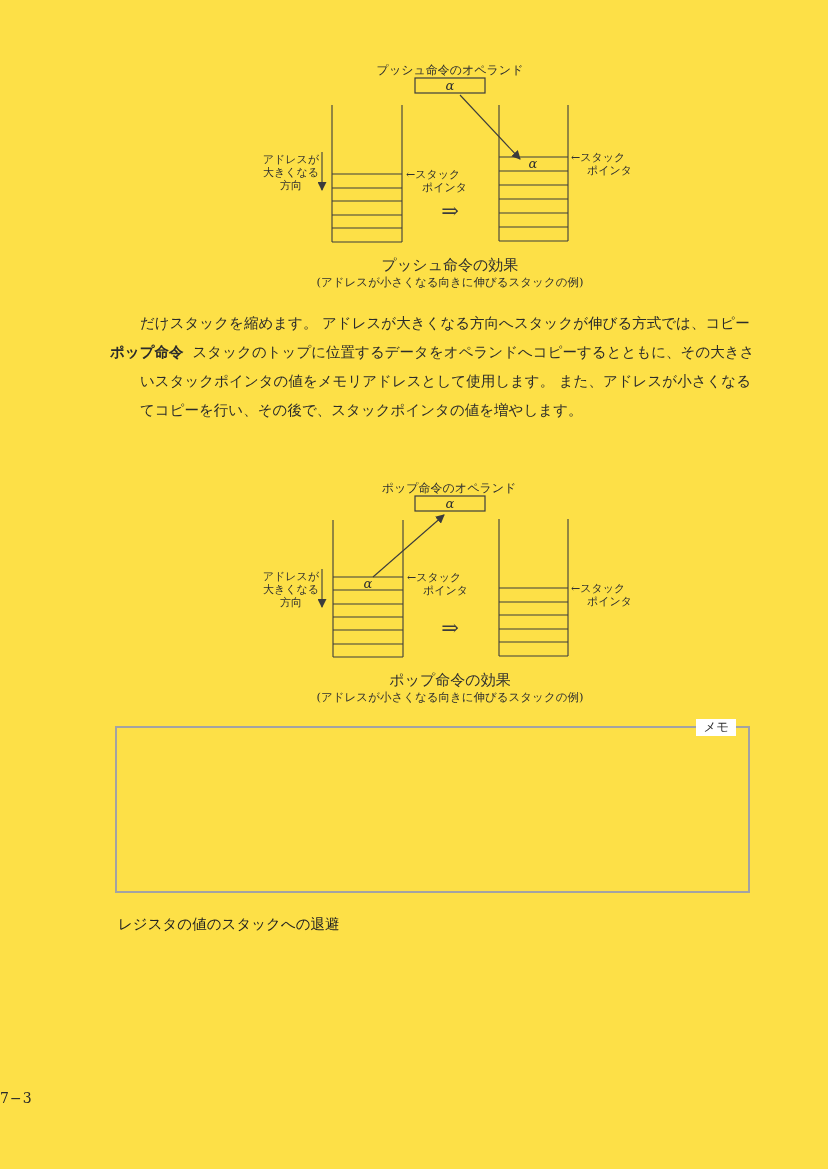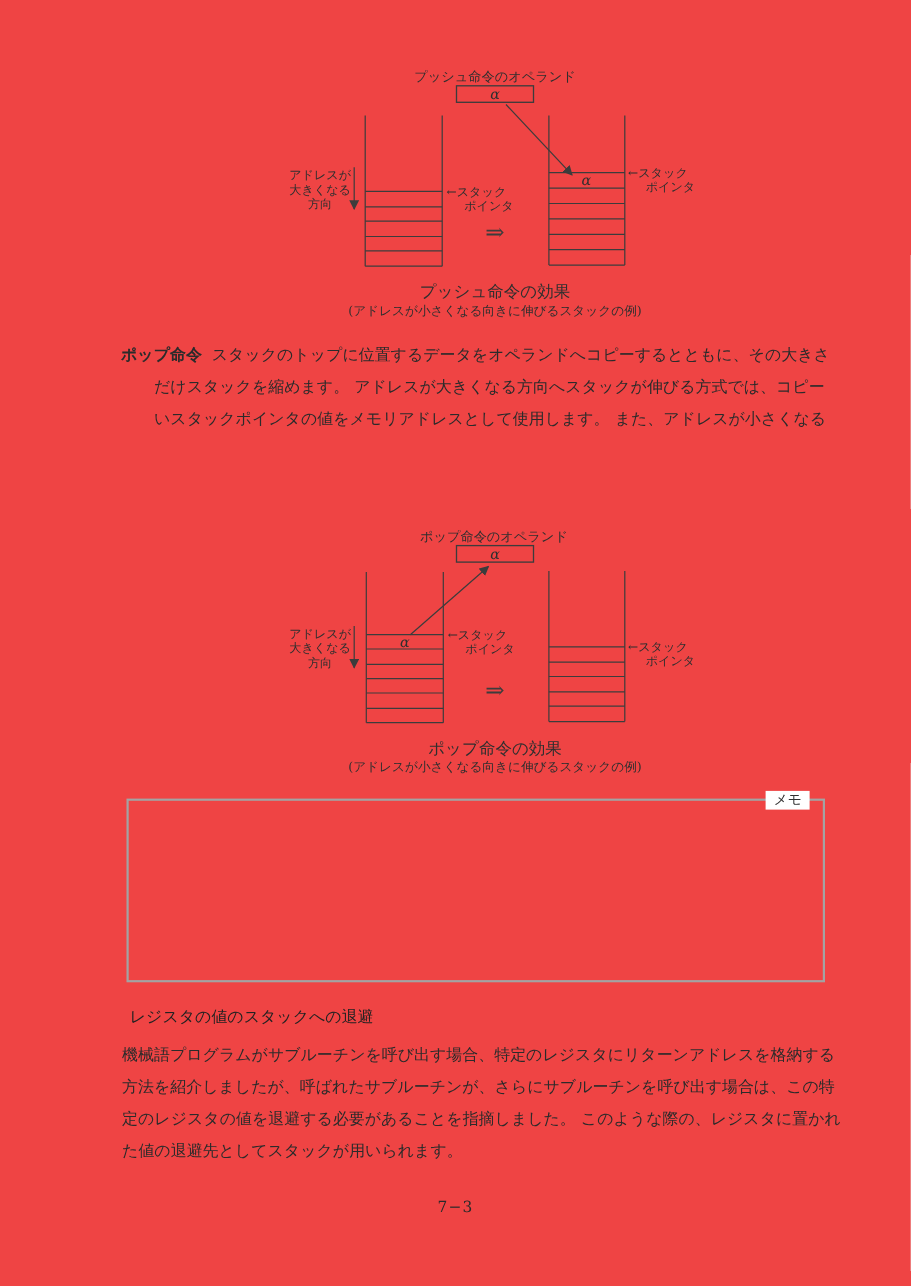--- a/index.html
+++ b/index.html
@@ -1,18 +1,18 @@
 <!DOCTYPE html>
 <html><head>
 <meta charset="utf-8">
 <style>
   html,body{margin:0;padding:0;background:#e8e8e8;}
   .page{
     position:relative;width:828px;height:1169px;margin:0 auto;
-    background:#ef4444;overflow:hidden;
+    background:#fde047;overflow:hidden;
     font-family:"DejaVu Serif","Liberation Serif",serif;
     color:#2a2a2a;
   }
   svg.diagram{position:absolute;overflow:visible;}
   svg .ln{stroke:#3c3c3c;stroke-width:1.1;fill:none;}
   svg .box{stroke:#3c3c3c;stroke-width:1.2;fill:none;}
   svg text{fill:#2f2f2f;font-family:"DejaVu Serif","Liberation Serif",serif;}
   svg .dlabel{font-size:12px;}
   svg .small{font-size:11px;}
   svg .mid{text-anchor:middle;}
@@ -28,21 +28,21 @@
   .memo-label{
     position:absolute;top:-9px;right:12px;background:#ffffff;
     padding:0 7px;font-size:12.5px;color:#2f2f2f;
   }
   .sec-heading{
     position:absolute;left:118px;top:915px;
     font-family:"DejaVu Sans","Liberation Sans",sans-serif;
     font-weight:normal;font-size:14.5px;color:#222;
   }
   .page-number{
-    position:absolute;left:0;right:0;top:1090px;text-align:center;
+    position:absolute;left:0;right:0;top:1090px;
     font-size:14px;color:#2a2a2a;letter-spacing:1px;
   }
 </style>
 </head>
 <body>
 
 <div class="page">
 
   <svg class="diagram" style="left:255px;top:58px;" width="390" height="236" viewBox="0 0 390 236">
     <defs>
@@ -92,25 +92,26 @@
     </g>
     <text x="278" y="110" class="alpha mid">α</text>
     <text x="316" y="103" class="small">←スタック</text>
     <text x="332" y="116" class="small">ポインタ</text>
 
     <text x="195" y="212" class="caption">プッシュ命令の効果</text>
     <text x="195" y="228" class="note">(アドレスが小さくなる向きに伸びるスタックの例)</text>
   </svg>
 
   <div class="para" style="left:110px;top:309px;width:660px;">
+    <div class="pline cont">だけスタックを縮めます。 アドレスが大きくなる方向へスタックが伸びる方式では、コピー</div>
     <div class="pline first">
       <span class="term">ポップ命令</span><span>スタックのトップに位置するデータをオペランドへコピーするとともに、その大きさ</span>
     </div>
-    <div class="pline cont">だけスタックを縮めます。 アドレスが大きくなる方向へスタックが伸びる方式では、コピー</div>
     <div class="pline cont">いスタックポインタの値をメモリアドレスとして使用します。 また、アドレスが小さくなる</div>
+    <div class="pline cont">てコピーを行い、その後で、スタックポインタの値を増やします。</div>
   </div>
 
   <svg class="diagram" style="left:255px;top:478px;" width="390" height="230" viewBox="0 0 390 230">
     <defs>
       <marker id="ah2" markerUnits="userSpaceOnUse" markerWidth="9" markerHeight="9" viewBox="0 0 9 9" refX="8" refY="4.5" orient="auto">
         <path d="M0,0 L9,4.5 L0,9 z" fill="#3c3c3c"></path>
       </marker>
     </defs>
 
     <text x="194" y="14" class="dlabel mid">ポップ命令のオペランド</text>
@@ -159,22 +160,16 @@
     <text x="195" y="207" class="caption">ポップ命令の効果</text>
     <text x="195" y="223" class="note">(アドレスが小さくなる向きに伸びるスタックの例)</text>
   </svg>
 
   <div class="memo-box">
     <span class="memo-label">メモ</span>
   </div>
 
   <div class="sec-heading">レジスタの値のスタックへの退避</div>
 
-  <div class="para" style="left:111px;top:946px;width:660px;">
-    <div class="pline">機械語プログラムがサブルーチンを呼び出す場合、特定のレジスタにリターンアドレスを格納する</div>
-    <div class="pline">方法を紹介しましたが、呼ばれたサブルーチンが、さらにサブルーチンを呼び出す場合は、この特</div>
-    <div class="pline">定のレジスタの値を退避する必要があることを指摘しました。 このような際の、レジスタに置かれ</div>
-    <div class="pline">た値の退避先としてスタックが用いられます。</div>
-  </div>
 
   <div class="page-number">7−3</div>
 
 </div>
 
 </body></html>

